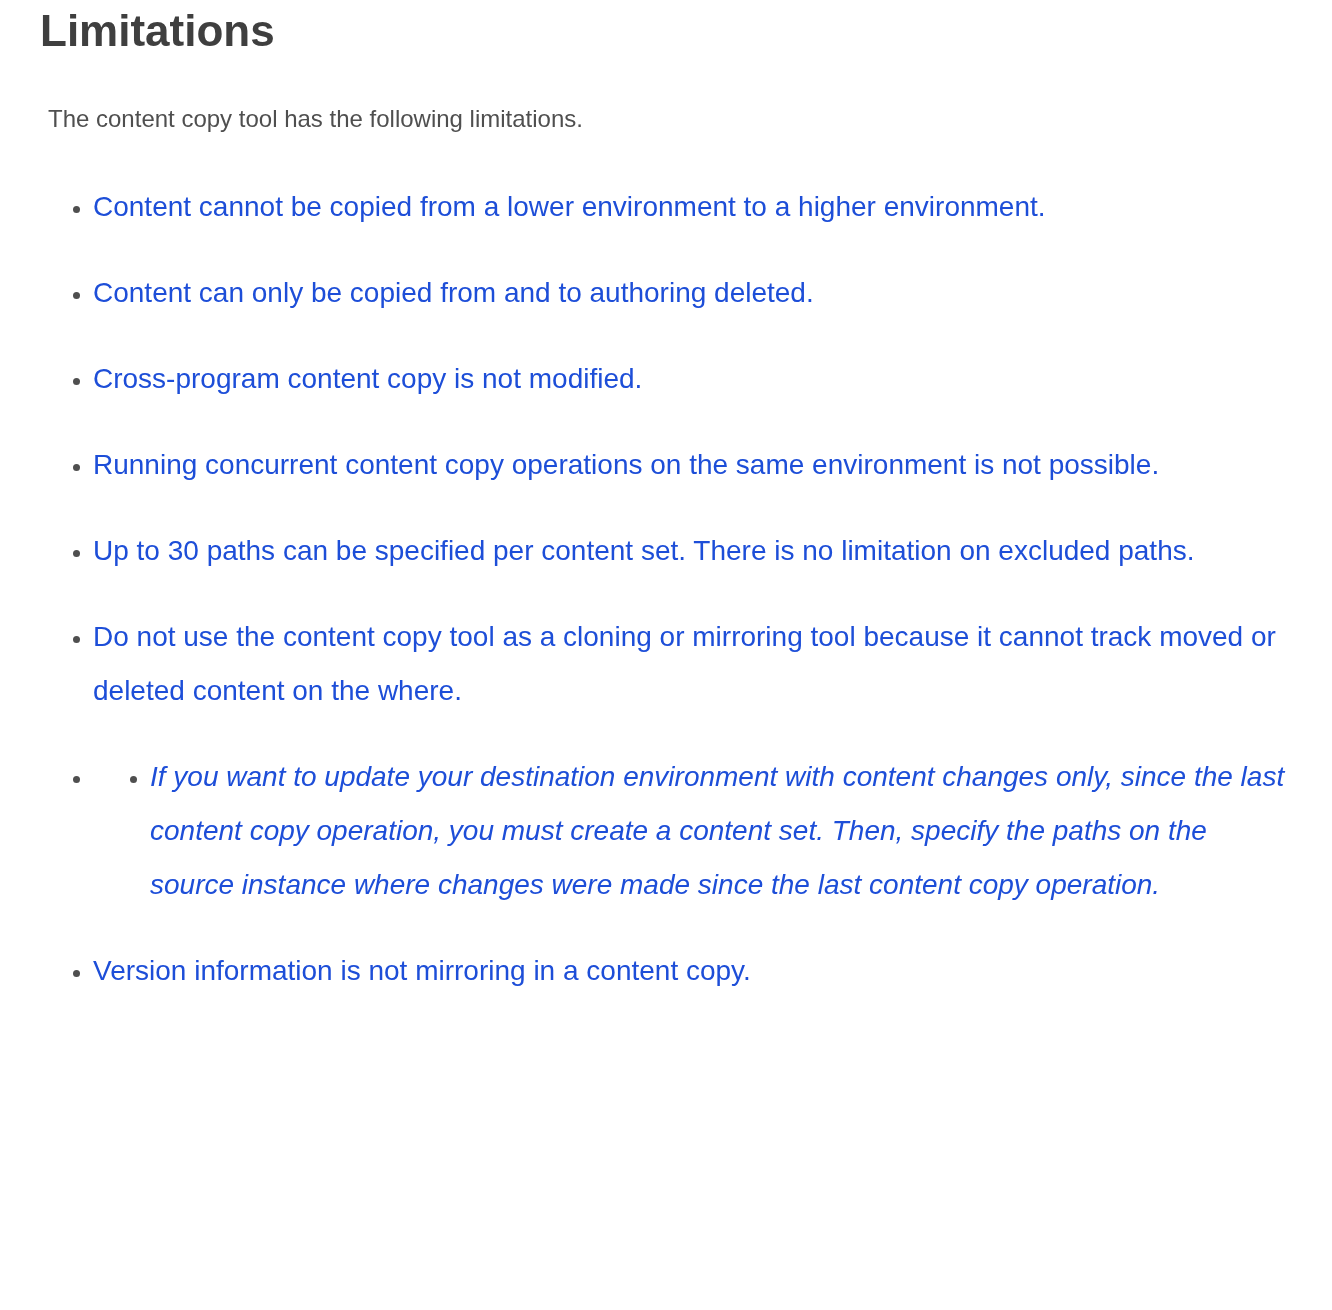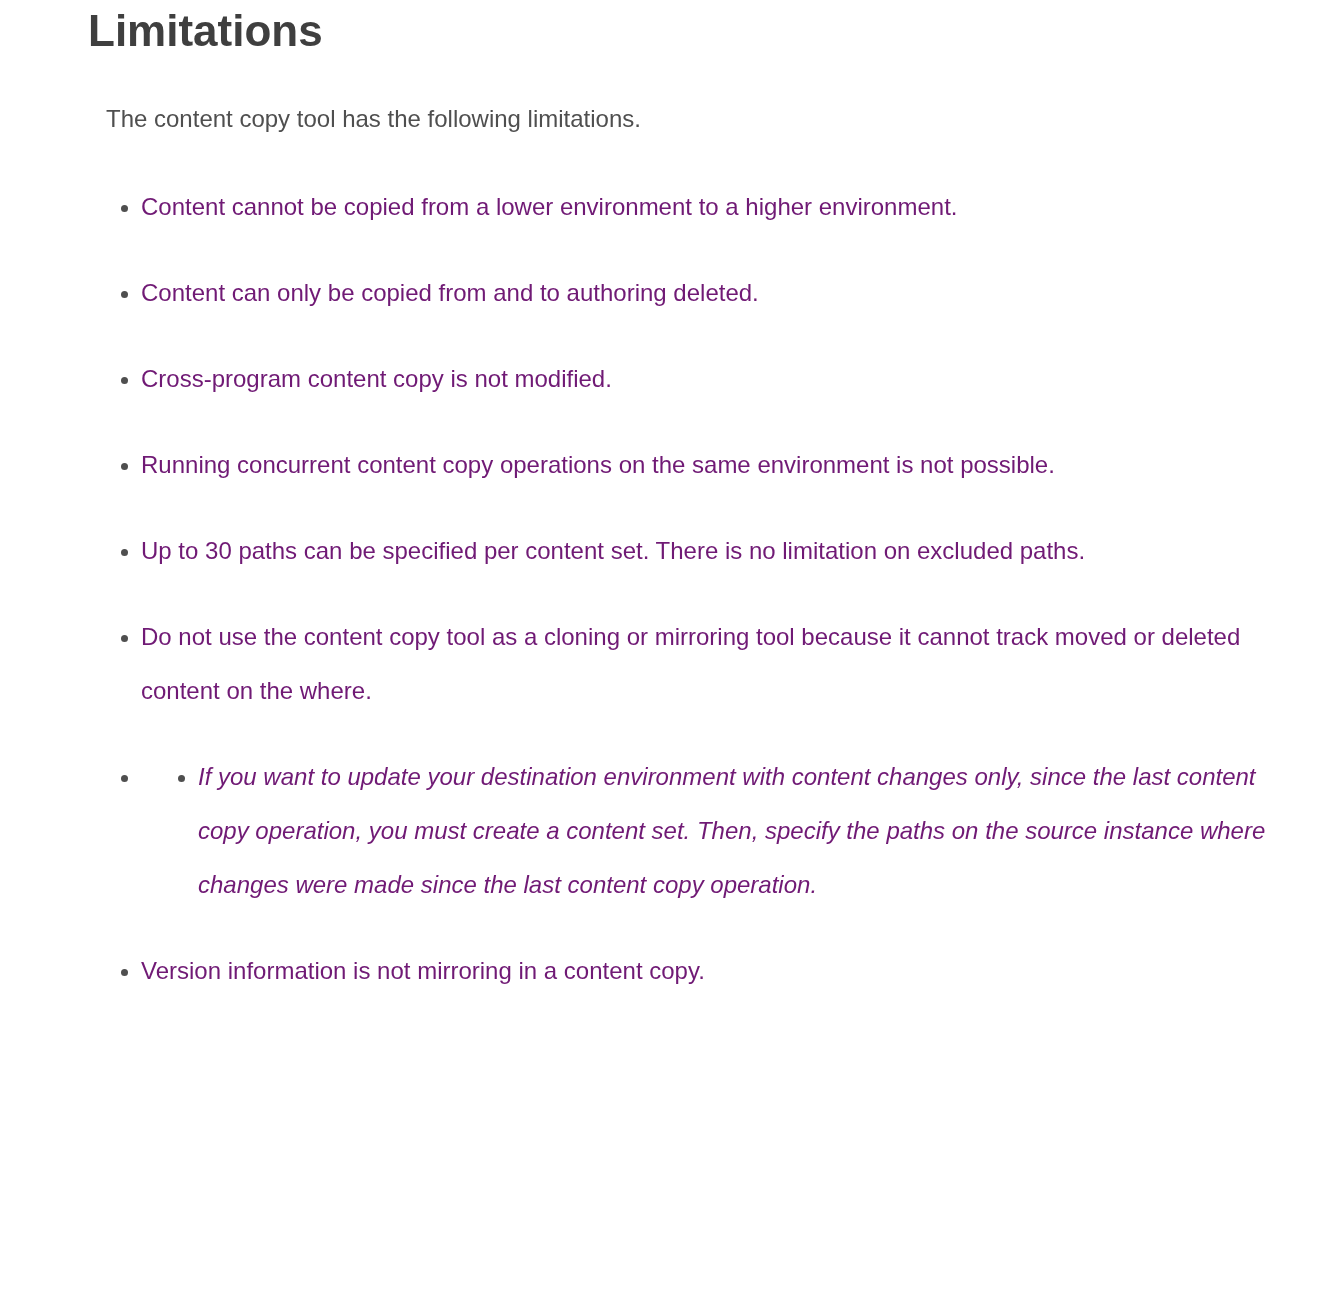--- a/index.html
+++ b/index.html
@@ -5,47 +5,47 @@
   html, body {
     margin: 0;
     padding: 0;
     background: #ffffff;
     font-family: "Liberation Sans", sans-serif;
   }
   .page {
     width: 1332px;
     height: 1310px;
     box-sizing: border-box;
-    padding: 6px 42px 0 88px;
+    padding: 6px 42px 0 40px;
     background: #ffffff;
     overflow: hidden;
   }
   h1.page-title {
     margin: 0;
     font-size: 44px;
     line-height: 50px;
     font-weight: 700;
     color: #3f3f3f;
     letter-spacing: 0px;
   }
   p.intro {
-    margin: 46px 0 0 18px;
+    margin: 46px 0 0 8px;
     font-size: 24px;
     line-height: 34px;
     color: #4f4f4f;
   }
   ul.limitations-list {
     margin: 44px 0 0 0;
     padding: 0 0 0 53px;
     list-style-type: disc;
   }
   ul.limitations-list li {
-    font-size: 24px;
+    font-size: 28px;
     line-height: 54px;
-    color: #701a75;
+    color: #1d4ed8;
     margin: 0 0 32px 0;
   }
   ul.limitations-list li::marker {
     color: #4f4f4f;
     font-size: 22px;
   }
   ul.nested-list {
     margin: 32px 0 0 0;
     padding: 0 0 0 57px;
     list-style-type: disc;

